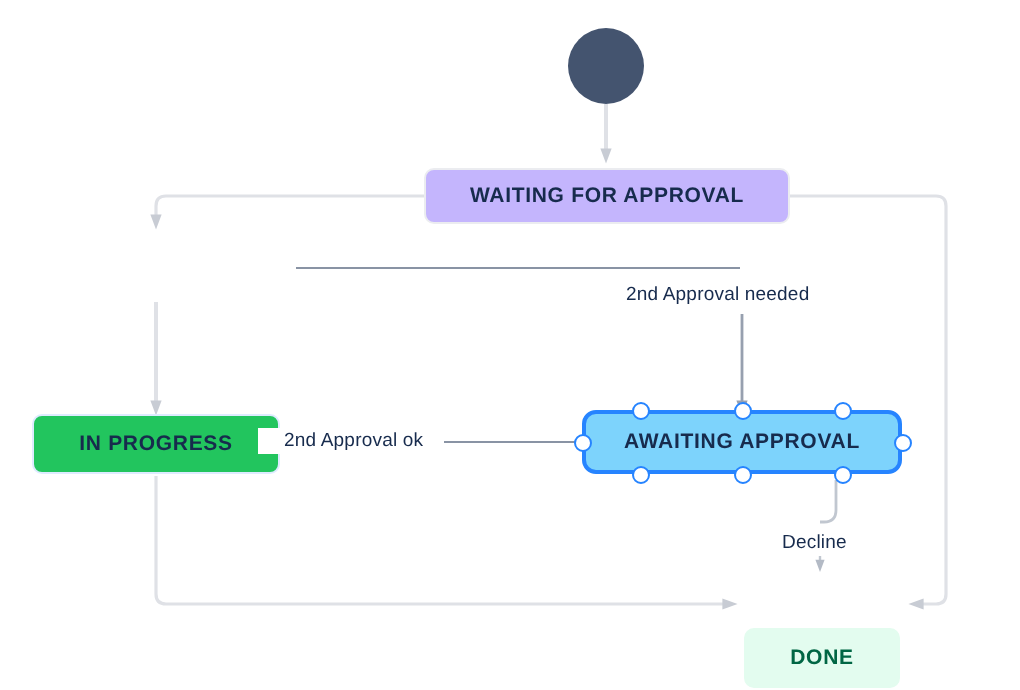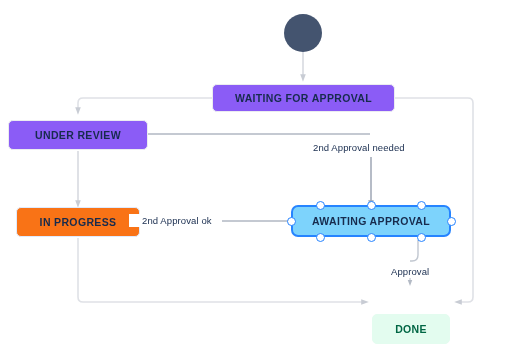--- a/index.html
+++ b/index.html
@@ -31,26 +31,26 @@
     align-items: center;
     justify-content: center;
     border-radius: 5px;
     font-size: 10.5px;
     font-weight: bold;
     letter-spacing: 0.35px;
     white-space: nowrap;
     user-select: none;
   }
   .node-status {
-    background: #8b5cf6;
+    background: #c4b5fd;
     color: #172B4D;
     border: 1px solid #EBECF0;
   }
   .node-inprogress {
-    background: #f97316;
+    background: #22c55e;
     color: #172B4D;
     border: 1px solid #DEEBFF;
   }
   .node-selected {
     background: #7dd3fc;
     color: #172B4D;
     border: 2px solid #2684FF;
     border-radius: 7px;
   }
   .node-done {
@@ -121,23 +121,20 @@
     <path d="M418,240 L418,255 Q418,261 412,261 L410,261" stroke="#C1C7D0" stroke-width="1.4" fill="none"></path>
     <path d="M410,277 L410,283" stroke="#C1C7D0" stroke-width="1.2" fill="none" marker-end="url(#arrowTiny)"></path>
   </svg>
 
   <div class="start-node" style="left:284px; top:14px; width:38px; height:38px;"></div>
 
   <div class="node node-status" style="left:212px; top:84px; width:183px; height:28px;">
     <span>WAITING FOR APPROVAL</span>
   </div>
 
-  <div class="node node-status" style="left:8px; top:120px; width:140px; height:30px;">
-    <span>UNDER REVIEW</span>
-  </div>
 
   <div class="node node-inprogress" style="left:16px; top:207px; width:124px; height:30px;">
     <span>IN PROGRESS</span>
   </div>
 
   <div class="node node-selected" style="left:291px; top:205px; width:160px; height:32px;">
     <span>AWAITING APPROVAL</span>
   </div>
 
   <div class="handle" style="left:316px; top:200.5px;"></div>
@@ -150,15 +147,15 @@
   <div class="handle" style="left:417px; top:232.5px;"></div>
 
   <div class="node node-done" style="left:372px; top:287px; width:78px; height:30px;margin-top:27px;">
     <span>DONE</span>
   </div>
 
   <div class="edge-label" style="left:310px; top:141px;">2nd Approval needed</div>
 
   <div class="edge-label" style="left:129px; top:214px;padding-left:13px;">2nd Approval ok</div>
 
-  <div class="edge-label" style="left:388px; top:265px;">Approval</div>
+  <div class="edge-label" style="left:388px; top:265px;">Decline</div>
 
 </div>
 
 </body></html>

